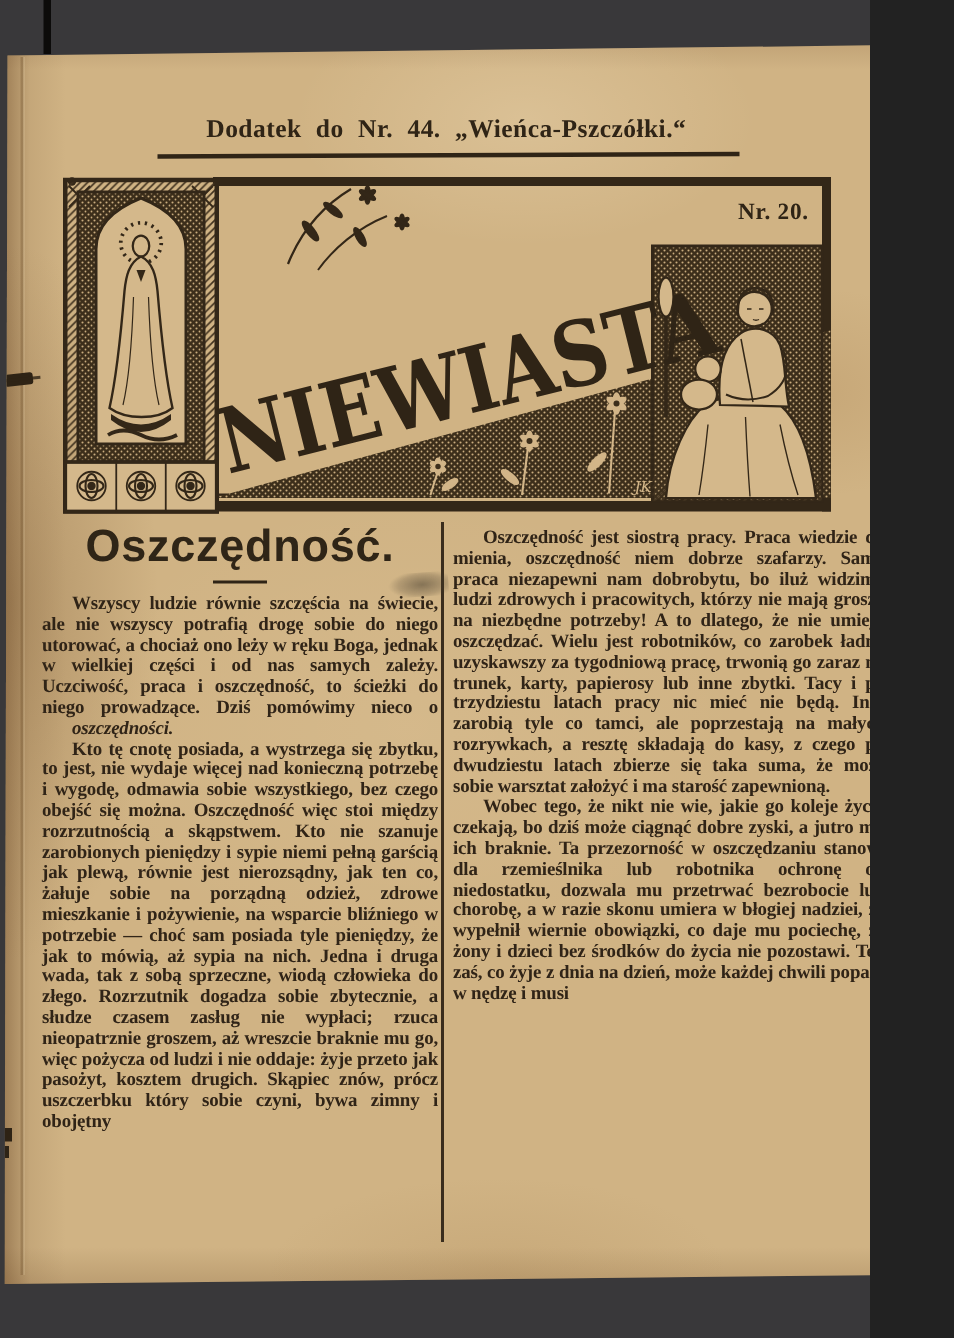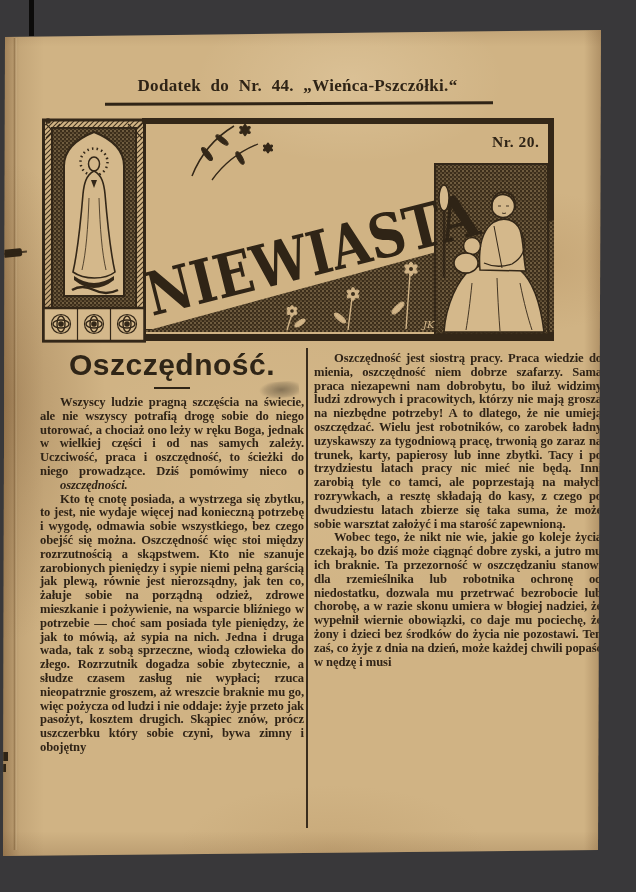--- a/index.html
+++ b/index.html
@@ -1,16 +1,16 @@
 <!DOCTYPE html>
 <html><head>
 <meta charset="utf-8">
 <style>
   html,body{margin:0;padding:0;background:#222;}
-  .stage{position:relative;width:636px;height:892px;background:#39383a;overflow:hidden;
+  .stage{position:relative;width:580px;height:892px;background:#39383a;overflow:hidden;
          font-family:"Liberation Serif",serif;}
   .reg-mark{position:absolute;left:29px;top:0;width:5px;height:36px;background:#0c0b0a;}
   .page{position:absolute;left:2px;top:30px;width:600px;height:826px;
         clip-path:polygon(3px 7px,599px 0px,596px 820px,1px 826px);
         background:
           radial-gradient(220px 120px at 58% 6%, rgba(255,240,210,0.22), transparent 70%),
           radial-gradient(320px 220px at 45% 55%, rgba(255,235,200,0.10), transparent 70%),
           radial-gradient(150px 100px at 90% 28%, rgba(150,105,55,0.16), transparent 70%),
           radial-gradient(130px 320px at 1% 45%, rgba(110,75,40,0.30), transparent 75%),
           radial-gradient(220px 90px at 55% 99%, rgba(150,110,60,0.14), transparent 70%),
@@ -32,21 +32,21 @@
 
   .header{position:absolute;left:98px;top:44px;width:395px;text-align:center;z-index:2;
           font-weight:bold;font-size:17px;line-height:24px;color:#2f2416;word-spacing:5px;letter-spacing:0.3px;}
   .header-rule{position:absolute;left:103px;top:72px;width:388px;height:2.5px;background:#2f2416;
                transform:rotate(-0.25deg);z-index:2;}
 
   .masthead{position:absolute;left:40px;top:88px;width:518px;height:228px;z-index:2;}
   .issue-number{position:absolute;left:490px;top:103px;z-index:3;font-weight:bold;
                 font-size:15.5px;color:#2f2416;letter-spacing:0.5px;}
 
-  .article{position:absolute;left:12px;top:0;width:600px;height:826px;z-index:2;color:#302417;}
+  .article{position:absolute;left:0;top:0;width:600px;height:826px;z-index:2;color:#302417;}
   .col-left{position:absolute;left:26px;top:318px;width:264px;}
   .col-right{position:absolute;left:300px;top:322px;width:288px;}
   .divider{position:absolute;left:292px;top:318px;width:2px;height:480px;background:#3a2d1d;}
   h1.article-title{margin:0;font-family:"Liberation Sans",sans-serif;font-weight:bold;
       font-size:30px;line-height:34px;text-align:center;letter-spacing:0.5px;color:#2f2517;}
   .title-rule{width:36px;height:2px;background:#2f2416;margin:5px auto 7px auto;}
   .article p{margin:0;font-size:12.6px;line-height:13.8px;text-align:justify;font-weight:700;
              letter-spacing:-0.1px;}
   .article p.indent{text-indent:20px;}
   .article em{font-style:italic;margin-left:20px;}
@@ -196,21 +196,21 @@
         <text x="381" y="210" style="font-family:'DejaVu Serif',serif;font-style:italic;font-size:10px;" fill="#d2b588">JK</text>
       </svg>
     </div>
 
     <div class="issue-number">Nr. 20.</div>
 
     <div class="article">
       <div class="col-left">
         <h1 class="article-title">Oszczędność.</h1>
         <div class="title-rule"></div>
-        <p class="indent"><span>Wszyscy ludzie pragną szczęścia na świecie, ale nie wszyscy potrafią drogę sobie do niego utorować, a chociaż ono leży w ręku Boga, jednak w wielkiej części i od nas samych zależy. Uczciwość, praca i oszczędność, to ścieżki do niego prowadzące. Dziś pomówimy nieco o</span> <em>oszczędności.</em></p>
+        <p class="indent"><span>Wszyscy ludzie równie szczęścia na świecie, ale nie wszyscy potrafią drogę sobie do niego utorować, a chociaż ono leży w ręku Boga, jednak w wielkiej części i od nas samych zależy. Uczciwość, praca i oszczędność, to ścieżki do niego prowadzące. Dziś pomówimy nieco o</span> <em>oszczędności.</em></p>
         <p class="indent">Kto tę cnotę posiada, a wystrzega się zbytku, to jest, nie wydaje więcej nad konieczną potrzebę i wygodę, odmawia sobie wszystkiego, bez czego obejść się można. Oszczędność więc stoi między rozrzutnością a skąpstwem. Kto nie szanuje zarobionych pieniędzy i sypie niemi pełną garścią jak plewą, równie jest nierozsądny, jak ten co, żałuje sobie na porządną odzież, zdrowe mieszkanie i pożywienie, na wsparcie bliźniego w potrzebie — choć sam posiada tyle pieniędzy, że jak to mówią, aż sypia na nich. Jedna i druga wada, tak z sobą sprzeczne, wiodą człowieka do złego. Rozrzutnik dogadza sobie zbytecznie, a słudze czasem zasług nie wypłaci; rzuca nieopatrznie groszem, aż wreszcie braknie mu go, więc pożycza od ludzi i nie oddaje: żyje przeto jak pasożyt, kosztem drugich. Skąpiec znów, prócz uszczerbku który sobie czyni, bywa zimny i obojętny</p>
       </div>
 
       <div class="divider"></div>
 
       <div class="col-right">
         <p class="indent">Oszczędność jest siostrą pracy. Praca wiedzie do mienia, oszczędność niem dobrze szafarzy. Sama praca niezapewni nam dobrobytu, bo iluż widzimy ludzi zdrowych i pracowitych, którzy nie mają grosza na niezbędne potrzeby! A to dlatego, że nie umieją oszczędzać. Wielu jest robotników, co zarobek ładny uzyskawszy za tygodniową pracę, trwonią go zaraz na trunek, karty, papierosy lub inne zbytki. Tacy i po trzydziestu latach pracy nic mieć nie będą. Inni zarobią tyle co tamci, ale poprzestają na małych rozrywkach, a resztę składają do kasy, z czego po dwudziestu latach zbierze się taka suma, że może sobie warsztat założyć i ma starość zapewnioną.</p>
         <p class="indent">Wobec tego, że nikt nie wie, jakie go koleje życia czekają, bo dziś może ciągnąć dobre zyski, a jutro mu ich braknie. Ta przezorność w oszczędzaniu stanowi dla rzemieślnika lub robotnika ochronę od niedostatku, dozwala mu przetrwać bezrobocie lub chorobę, a w razie skonu umiera w błogiej nadziei, że wypełnił wiernie obowiązki, co daje mu pociechę, że żony i dzieci bez środków do życia nie pozostawi. Ten zaś, co żyje z dnia na dzień, może każdej chwili popaść w nędzę i musi</p>
       </div>
     </div>

